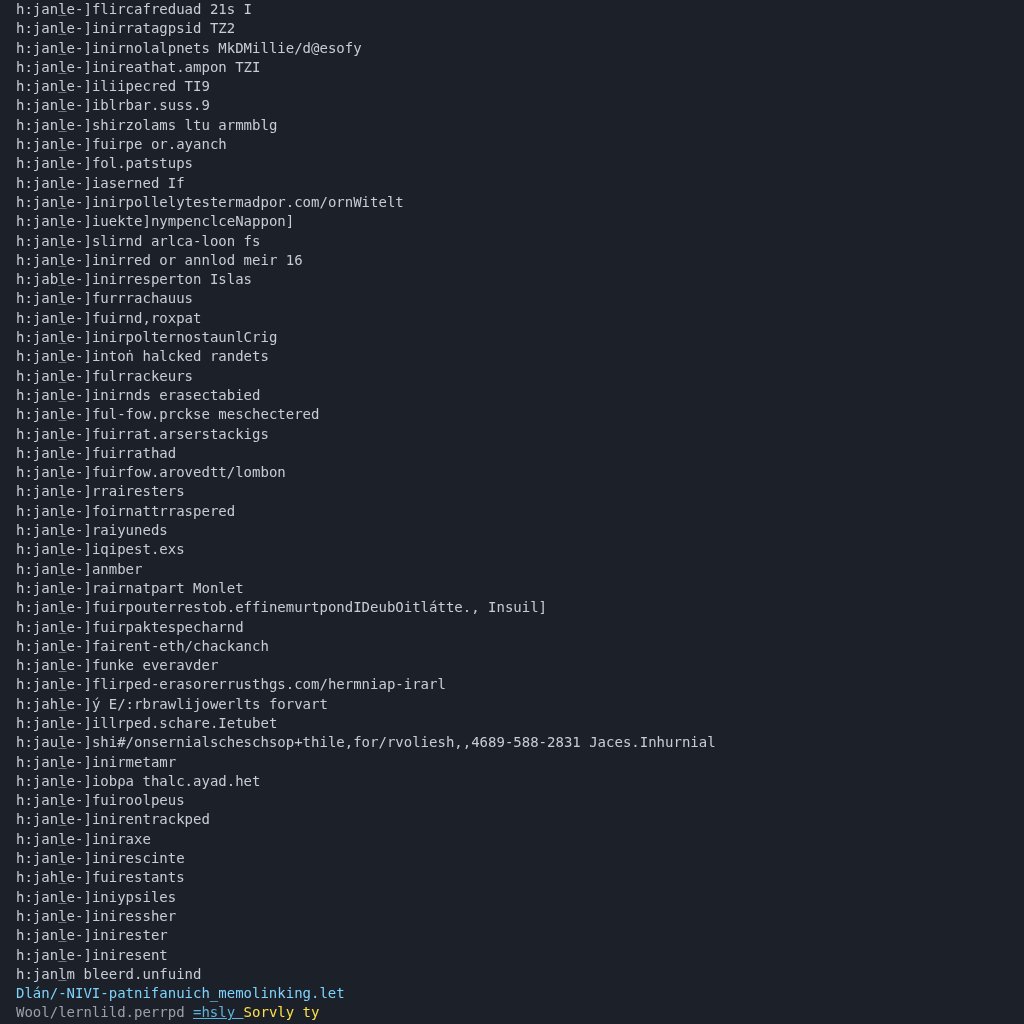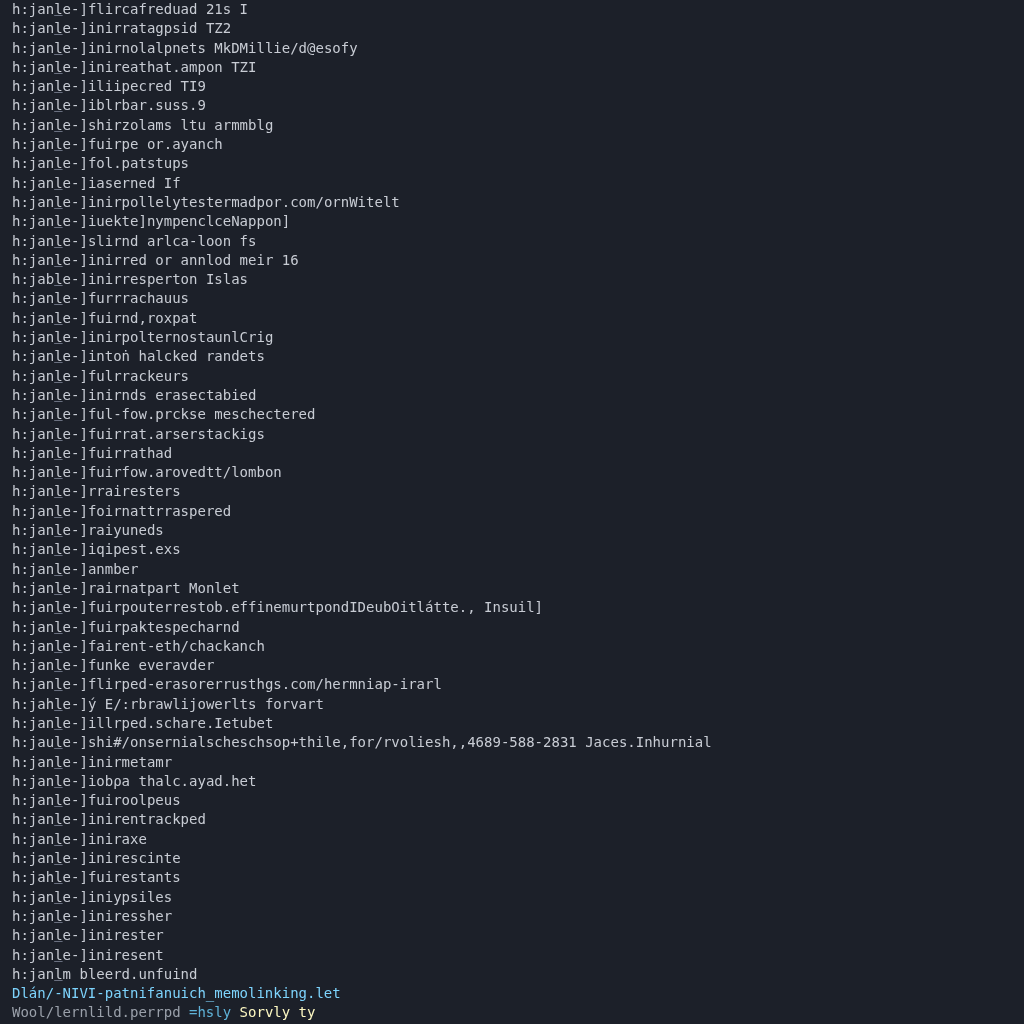--- a/index.html
+++ b/index.html
@@ -8,31 +8,30 @@
     width: 1024px;
     height: 1024px;
     background: #1c2029;
     color: #c8ccd4;
     font-family: "DejaVu Sans Mono", "Liberation Mono", "Menlo", "Consolas", monospace;
     font-size: 14px;
     line-height: 19.3px;
     overflow: hidden;
   }
   .terminal {
-    padding: 0 6px 0 6px;
+    padding: 0 6px 0 16px;
     white-space: pre;
-    margin-left: 6px;
   }
   .line {
     display: block;
   }
   .prefix { color: #c8ccd4; }
   .content { color: #c8ccd4; }
   .path-line { color: #7dd3fc; }
   .prompt-dir { color: #9aa0aa; text-align: right; }
-  .prompt-cmd { color: #5fb3d9; }
-  .prompt-arg { color: #fef9c3; }
+  .prompt-cmd { color: #5fb3d9; text-decoration: underline; }
+  .prompt-arg { color: #fde047; }
   .underline { text-decoration: underline; text-decoration-color: #6a7080; }
 </style>
 </head>
 <body>
 
 <div class="terminal"><div class="line"><span class="prefix">h:jan<span class="underline">l</span>e-]</span><span class="content">flircafreduad 21s I</span></div><div class="line"><span class="prefix">h:jan<span class="underline">l</span>e-]</span><span class="content">inirratagpsid TZ2</span></div><div class="line"><span class="prefix">h:jan<span class="underline">l</span>e-]</span><span class="content">inirnolalpnets MkDMillie/d@esofy</span></div><div class="line"><span class="prefix">h:jan<span class="underline">l</span>e-]</span><span class="content">inireathat.ampon TZI</span></div><div class="line"><span class="prefix">h:jan<span class="underline">l</span>e-]</span><span class="content">iliipecred TI9</span></div><div class="line"><span class="prefix">h:jan<span class="underline">l</span>e-]</span><span class="content">iblrbar.suss.9</span></div><div class="line"><span class="prefix">h:jan<span class="underline">l</span>e-]</span><span class="content">shirzolams ltu armmblg</span></div><div class="line"><span class="prefix">h:jan<span class="underline">l</span>e-]</span><span class="content">fuirpe or.ayanch</span></div><div class="line"><span class="prefix">h:jan<span class="underline">l</span>e-]</span><span class="content">fol.patstups</span></div><div class="line"><span class="prefix">h:jan<span class="underline">l</span>e-]</span><span class="content">iaserned If</span></div><div class="line"><span class="prefix">h:jan<span class="underline">l</span>e-]</span><span class="content">inirpollelytestermadpor.com/ornWitelt</span></div><div class="line"><span class="prefix">h:jan<span class="underline">l</span>e-]</span><span class="content">iuekte]nympenclceNappon]</span></div><div class="line"><span class="prefix">h:jan<span class="underline">l</span>e-]</span><span class="content">slirnd arlca-loon fs</span></div><div class="line"><span class="prefix">h:jan<span class="underline">l</span>e-]</span><span class="content">inirred or annlod meir 16</span></div><div class="line"><span class="prefix">h:jab<span class="underline">l</span>e-]</span><span class="content">inirresperton Islas</span></div><div class="line"><span class="prefix">h:jan<span class="underline">l</span>e-]</span><span class="content">furrrachauus</span></div><div class="line"><span class="prefix">h:jan<span class="underline">l</span>e-]</span><span class="content">fuirnd,roxpat</span></div><div class="line"><span class="prefix">h:jan<span class="underline">l</span>e-]</span><span class="content">inirpolternostaunlCrig</span></div><div class="line"><span class="prefix">h:jan<span class="underline">l</span>e-]</span><span class="content">intoṅ halcked randets</span></div><div class="line"><span class="prefix">h:jan<span class="underline">l</span>e-]</span><span class="content">fulrrackeurs</span></div><div class="line"><span class="prefix">h:jan<span class="underline">l</span>e-]</span><span class="content">inirnds erasectabied</span></div><div class="line"><span class="prefix">h:jan<span class="underline">l</span>e-]</span><span class="content">ful-fow.prckse meschectered</span></div><div class="line"><span class="prefix">h:jan<span class="underline">l</span>e-]</span><span class="content">fuirrat.arserstackigs</span></div><div class="line"><span class="prefix">h:jan<span class="underline">l</span>e-]</span><span class="content">fuirrathad</span></div><div class="line"><span class="prefix">h:jan<span class="underline">l</span>e-]</span><span class="content">fuirfow.arovedtt/lombon</span></div><div class="line"><span class="prefix">h:jan<span class="underline">l</span>e-]</span><span class="content">rrairesters</span></div><div class="line"><span class="prefix">h:jan<span class="underline">l</span>e-]</span><span class="content">foirnattrraspered</span></div><div class="line"><span class="prefix">h:jan<span class="underline">l</span>e-]</span><span class="content">raiyuneds</span></div><div class="line"><span class="prefix">h:jan<span class="underline">l</span>e-]</span><span class="content">iqipest.exs</span></div><div class="line"><span class="prefix">h:jan<span class="underline">l</span>e-]</span><span class="content">anmber</span></div><div class="line"><span class="prefix">h:jan<span class="underline">l</span>e-]</span><span class="content">rairnatpart Monlet</span></div><div class="line"><span class="prefix">h:jan<span class="underline">l</span>e-]</span><span class="content">fuirpouterrestob.effinemurtpondIDeubOitlátte., Insuil]</span></div><div class="line"><span class="prefix">h:jan<span class="underline">l</span>e-]</span><span class="content">fuirpaktespecharnd</span></div><div class="line"><span class="prefix">h:jan<span class="underline">l</span>e-]</span><span class="content">fairent-eth/chackanch</span></div><div class="line"><span class="prefix">h:jan<span class="underline">l</span>e-]</span><span class="content">funke everavder</span></div><div class="line"><span class="prefix">h:jan<span class="underline">l</span>e-]</span><span class="content">flirped-erasorerrusthgs.com/hermniap-irarl</span></div><div class="line"><span class="prefix">h:jah<span class="underline">l</span>e-]</span><span class="content">ý E/:rbrawlijowerlts forvart</span></div><div class="line"><span class="prefix">h:jan<span class="underline">l</span>e-]</span><span class="content">illrped.schare.Ietubet</span></div><div class="line"><span class="prefix">h:jau<span class="underline">l</span>e-]</span><span class="content">shi#/onsernialscheschsop+thile,for/rvoliesh,,4689-588-2831 Jaces.Inhurnial</span></div><div class="line"><span class="prefix">h:jan<span class="underline">l</span>e-]</span><span class="content">inirmetamr</span></div><div class="line"><span class="prefix">h:jan<span class="underline">l</span>e-]</span><span class="content">iobρa thalc.ayad.het</span></div><div class="line"><span class="prefix">h:jan<span class="underline">l</span>e-]</span><span class="content">fuiroolpeus</span></div><div class="line"><span class="prefix">h:jan<span class="underline">l</span>e-]</span><span class="content">inirentrackped</span></div><div class="line"><span class="prefix">h:jan<span class="underline">l</span>e-]</span><span class="content">iniraxe</span></div><div class="line"><span class="prefix">h:jan<span class="underline">l</span>e-]</span><span class="content">inirescinte</span></div><div class="line"><span class="prefix">h:jah<span class="underline">l</span>e-]</span><span class="content">fuirestants</span></div><div class="line"><span class="prefix">h:jan<span class="underline">l</span>e-]</span><span class="content">iniypsiles</span></div><div class="line"><span class="prefix">h:jan<span class="underline">l</span>e-]</span><span class="content">iniressher</span></div><div class="line"><span class="prefix">h:jan<span class="underline">l</span>e-]</span><span class="content">inirester</span></div><div class="line"><span class="prefix">h:jan<span class="underline">l</span>e-]</span><span class="content">iniresent</span></div><div class="line"><span class="prefix">h:jan<span class="underline">l</span>m </span><span class="content">bleerd.unfuind</span></div><div class="line path-line">Dlán/-NIVI-patnifanuich_memolinking.let</div><div class="line"><span class="prompt-dir">Wool/lernlild.perrpd </span><span class="prompt-cmd">=hsly </span><span class="prompt-arg">Sorvly ty</span></div></div>
 
 </body></html>

